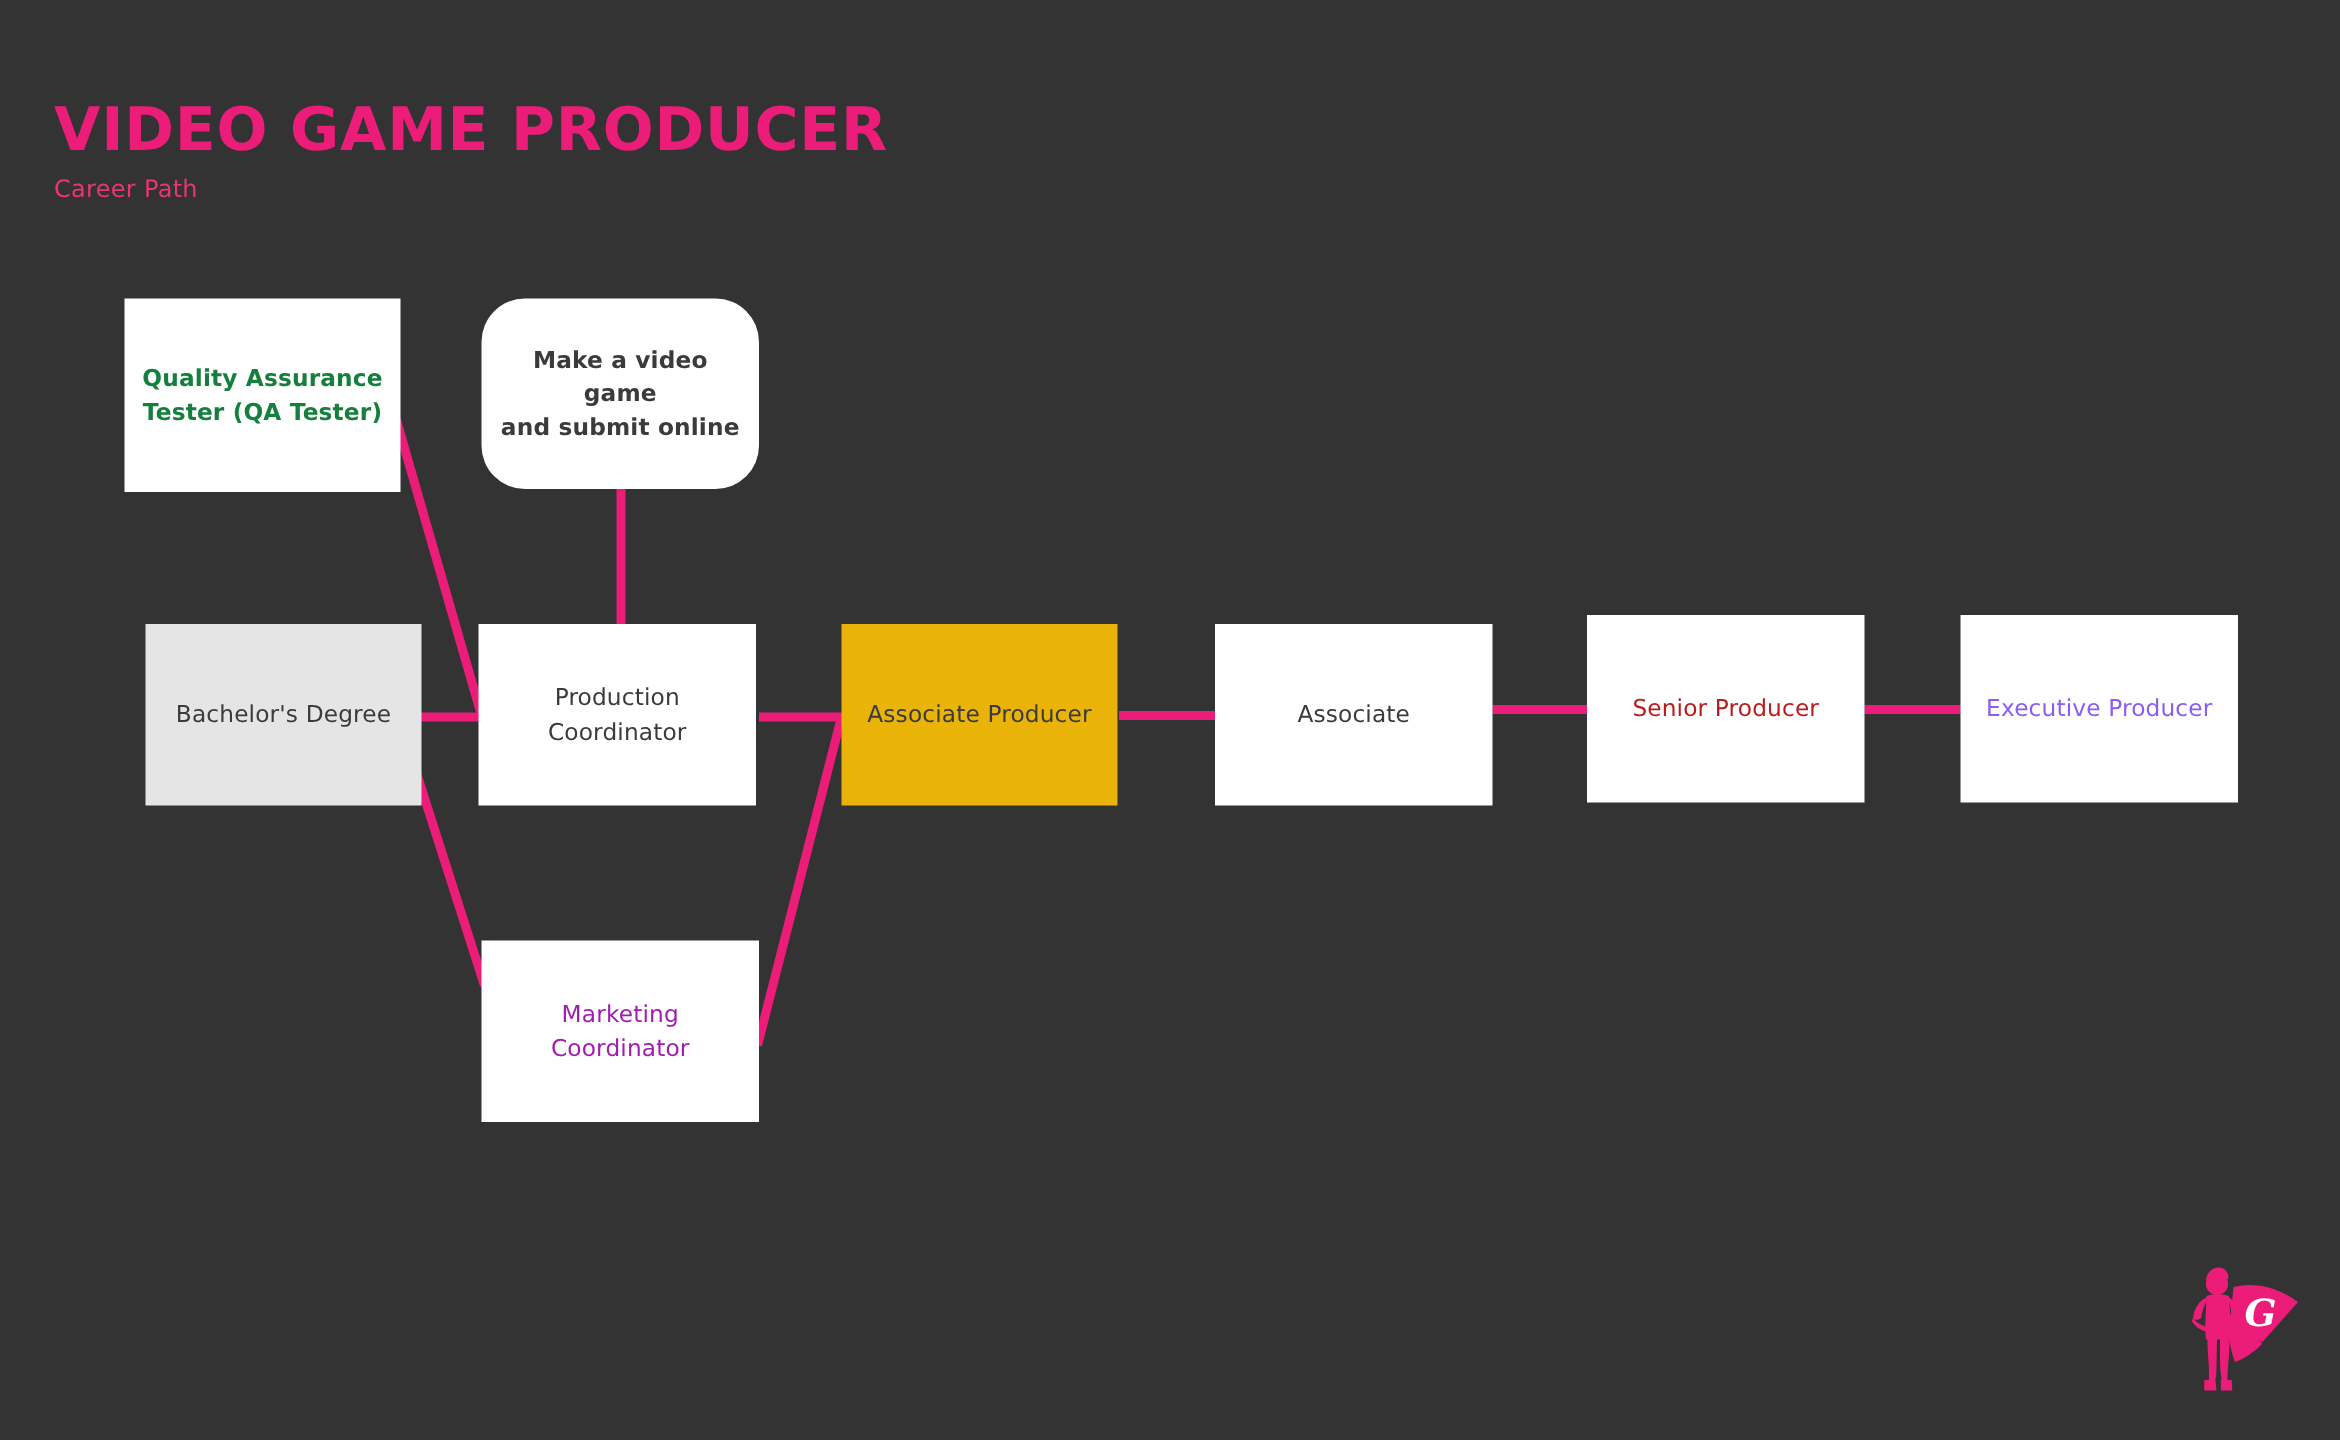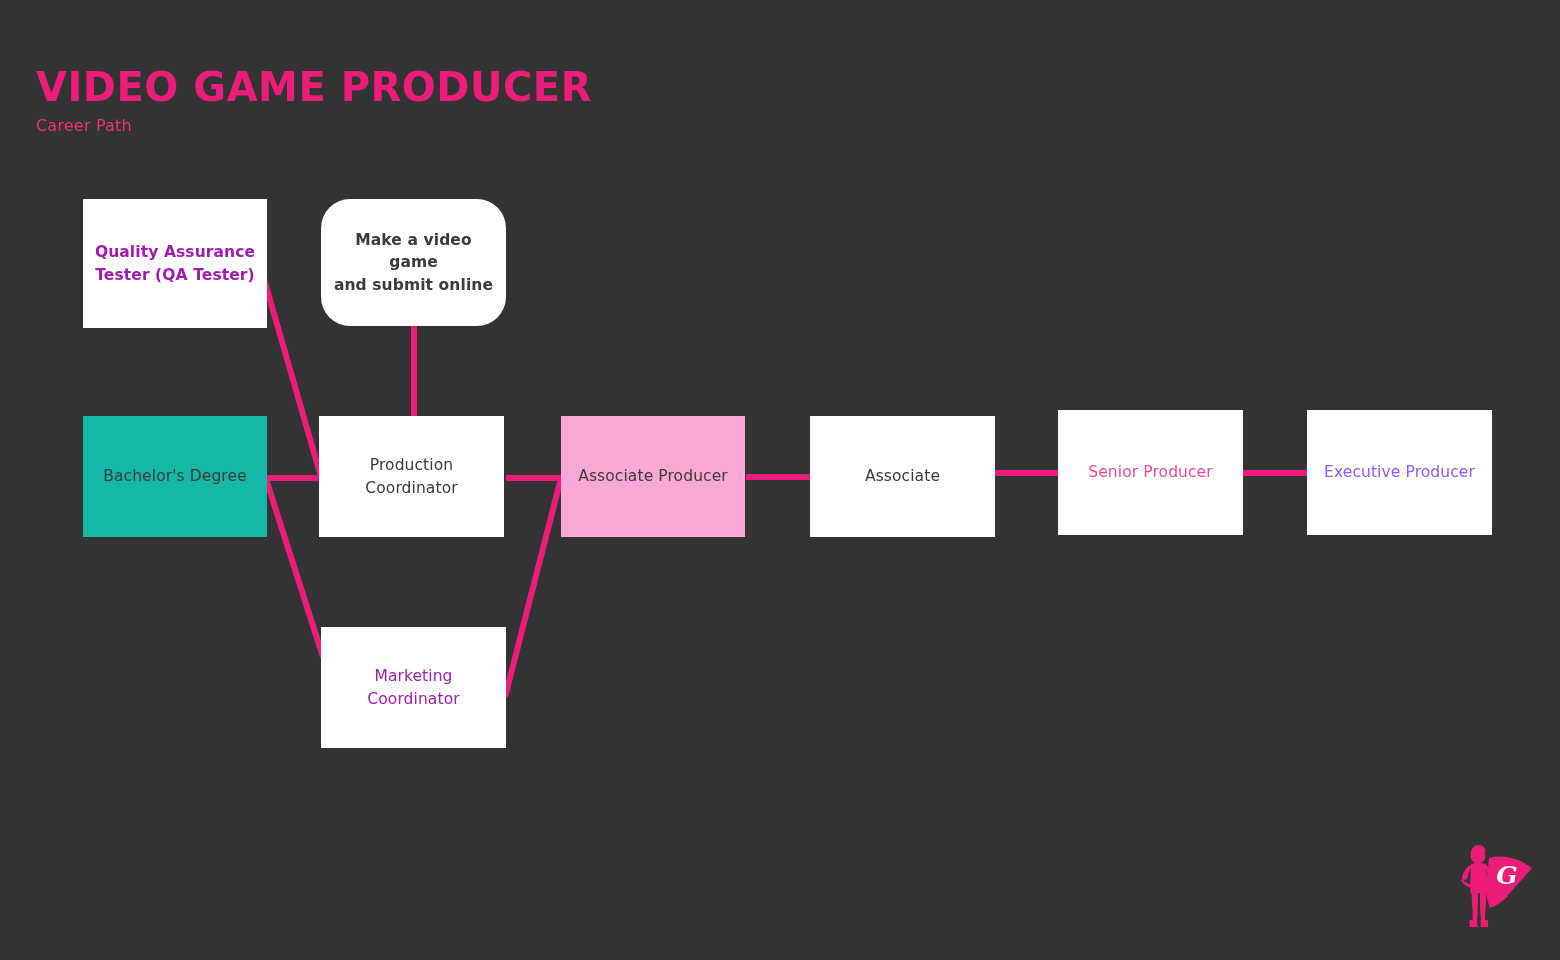--- a/index.html
+++ b/index.html
@@ -113,42 +113,42 @@
         <line x1="506" y1="478" x2="562" y2="478"></line>
         <line x1="505" y1="697" x2="561" y2="478"></line>
         <line x1="746" y1="477" x2="810" y2="477"></line>
         <line x1="995" y1="473" x2="1058" y2="473"></line>
         <line x1="1243" y1="473" x2="1307" y2="473"></line>
       </g>
   </svg>
 
   <div id="node-layer">
       <div class="node emphasis" style="left: 83px; top: 199px; width: 184px; height: 129px; background: rgb(255, 255, 255);">
-        <div class="node-label" style="color: #a21caf;"><span>Quality Assurance</span><br><span>Tester (QA Tester)</span></div>
+        <div class="node-label" style="color: #15803d;"><span>Quality Assurance</span><br><span>Tester (QA Tester)</span></div>
       </div>
       <div class="node emphasis" style="left: 321px; top: 199px; width: 185px; height: 127px; background: rgb(255, 255, 255); border-radius: 29px;">
         <div class="node-label" style="color: rgb(59, 59, 59);"><span>Make a video game</span><br><span>and submit online</span></div>
       </div>
-      <div class="node plain" style="left: 83px; top: 416px; width: 184px; height: 121px; background: #14b8a6;">
+      <div class="node plain" style="left: 97px; top: 416px; width: 184px; height: 121px; background: #e5e5e5;">
         <div class="node-label" style="color: rgb(59, 59, 59);">Bachelor's Degree</div>
       </div>
       <div class="node plain" style="left: 319px; top: 416px; width: 185px; height: 121px; background: rgb(255, 255, 255);">
         <div class="node-label" style="color: rgb(59, 59, 59);"><span>Production</span><br><span>Coordinator</span></div>
       </div>
       <div class="node plain" style="left: 321px; top: 627px; width: 185px; height: 121px; background: rgb(255, 255, 255);">
         <div class="node-label" style="color: #a21caf;"><span>Marketing</span><br><span>Coordinator</span></div>
       </div>
-      <div class="node plain" style="left: 561px; top: 416px; width: 184px; height: 121px; background: #f9a8d4;">
+      <div class="node plain" style="left: 561px; top: 416px; width: 184px; height: 121px; background: #eab308;">
         <div class="node-label" style="color: rgb(59, 59, 59);">Associate Producer</div>
       </div>
       <div class="node plain" style="left: 810px; top: 416px; width: 185px; height: 121px; background: rgb(255, 255, 255);">
         <div class="node-label" style="color: rgb(59, 59, 59);">Associate</div>
       </div>
       <div class="node plain" style="left: 1058px; top: 410px; width: 185px; height: 125px; background: rgb(255, 255, 255);">
-        <div class="node-label" style="color: #ec4899;">Senior Producer</div>
+        <div class="node-label" style="color: #b91c1c;">Senior Producer</div>
       </div>
       <div class="node plain" style="left: 1307px; top: 410px; width: 185px; height: 125px; background: rgb(255, 255, 255);">
         <div class="node-label" style="color: #8b5cf6;">Executive Producer</div>
       </div>
     </div>
 
   <svg id="logo" viewBox="0 0 96 96" xmlns="http://www.w3.org/2000/svg">
     <g>
       <path d="M41 18 C 56 14, 72 19, 84 28 C 76 37, 68 46, 60 55 C 53 48, 46 42, 39 38 Z" fill="#EC1D78"></path>
       <path d="M39 36 C 50 42, 56 50, 60 56 C 54 62, 48 66, 42 68 C 38 58, 37 46, 39 36 Z" fill="#EC1D78"></path>

